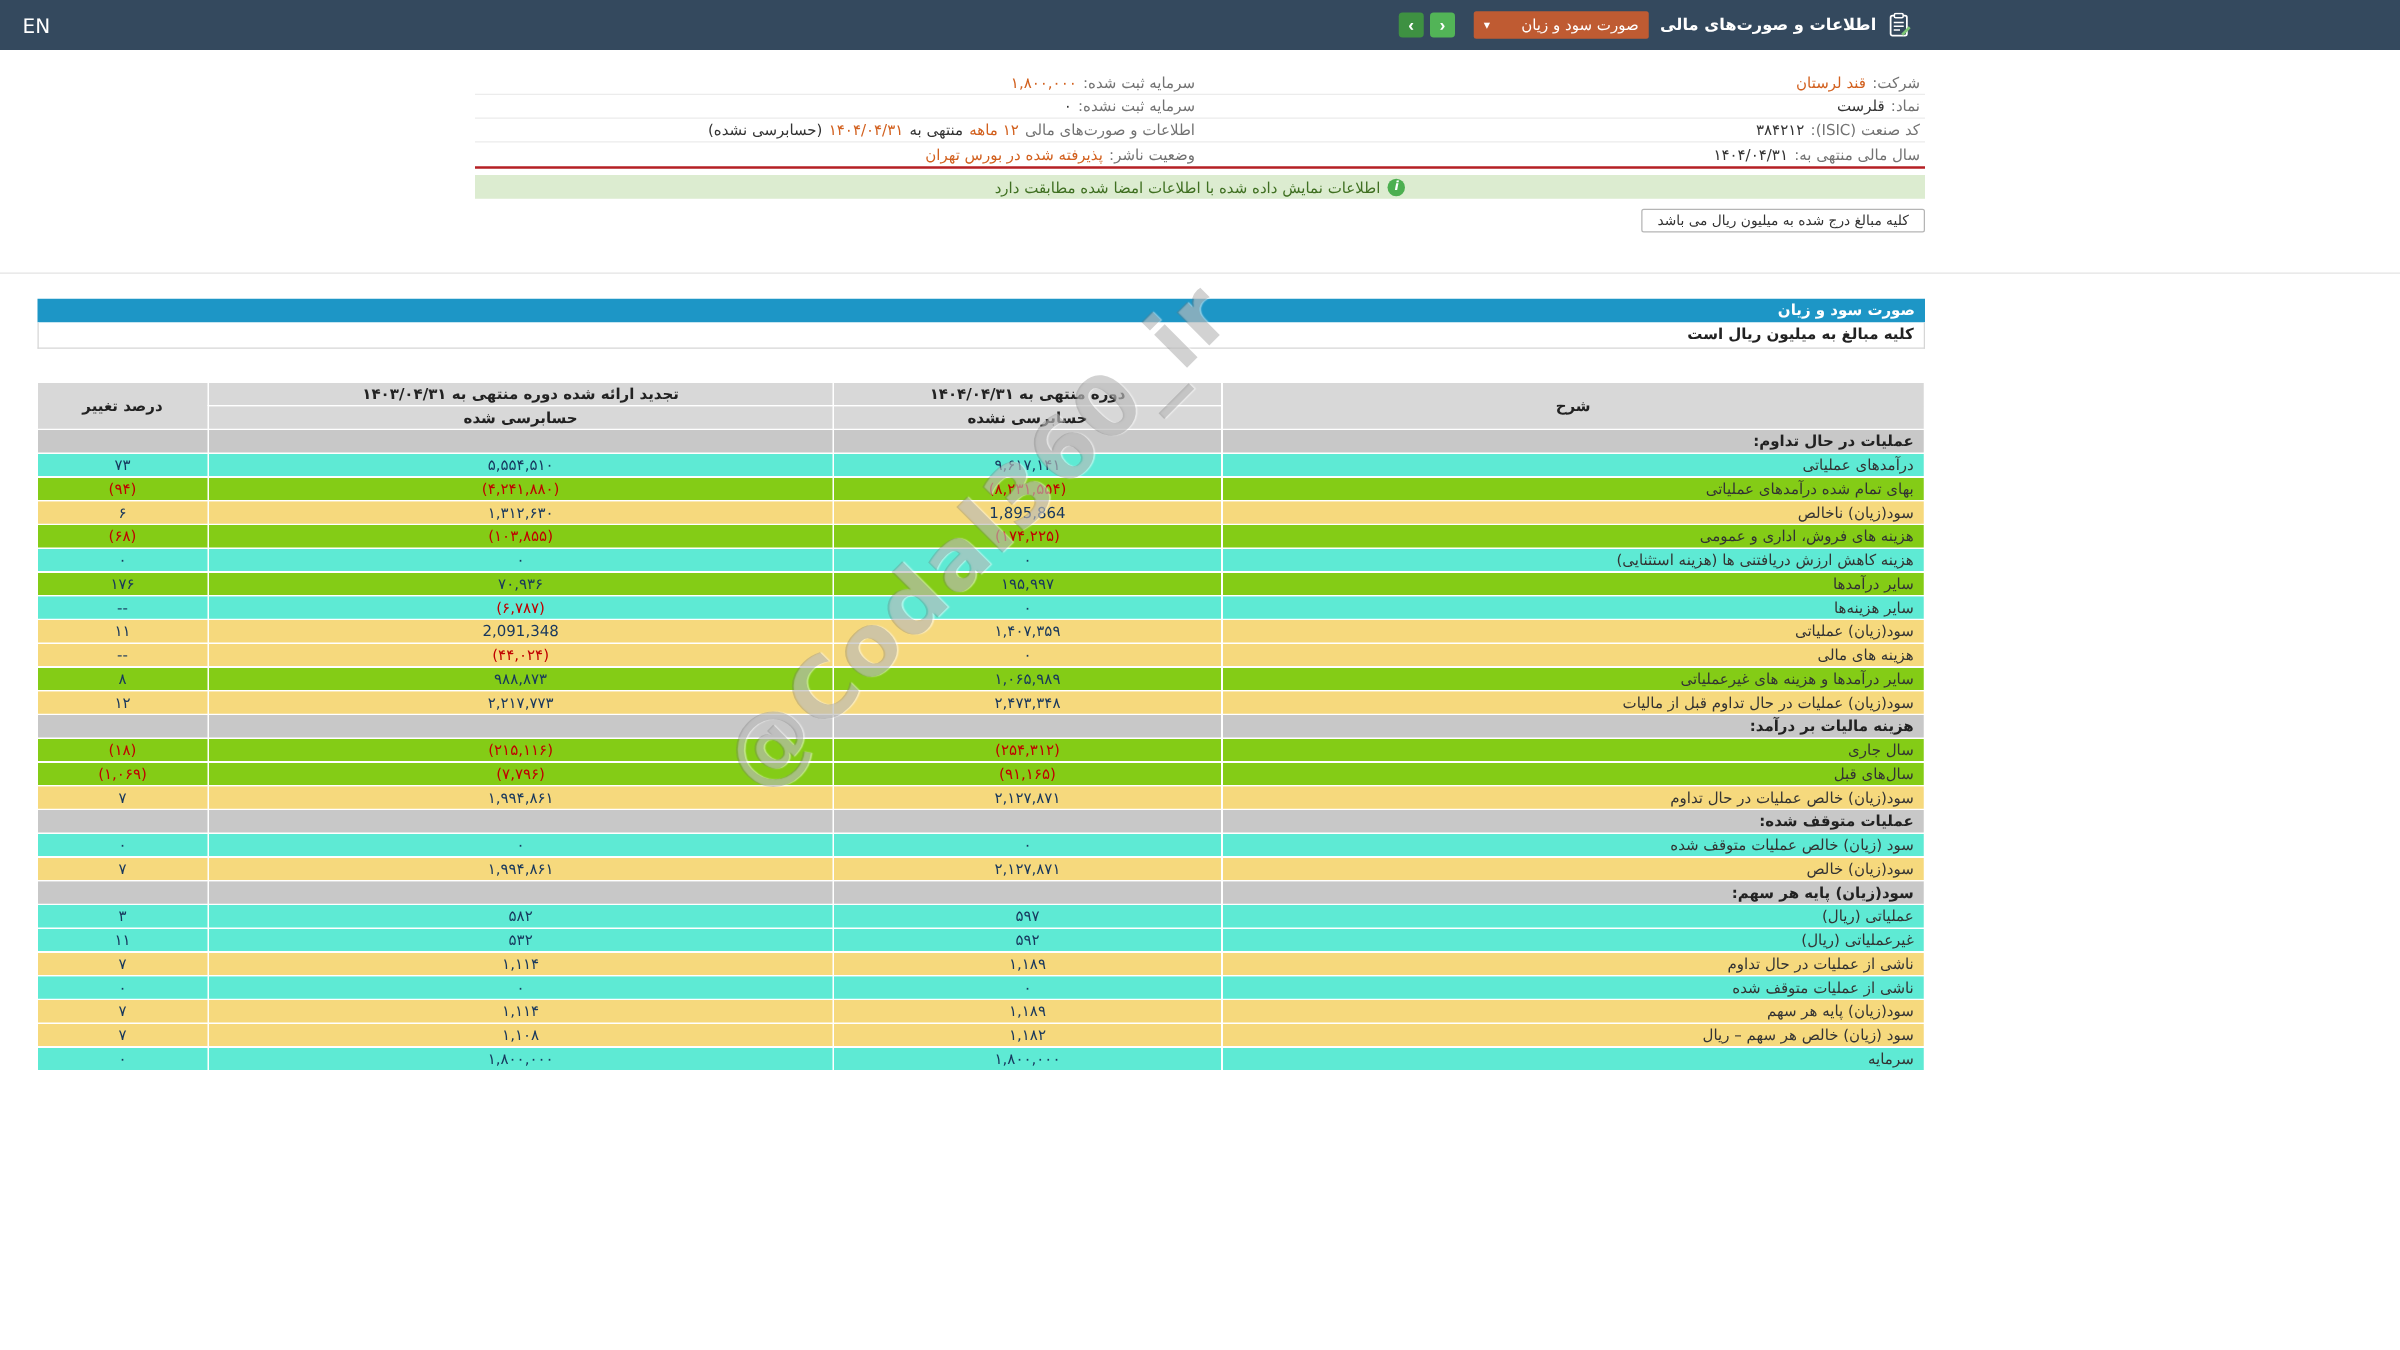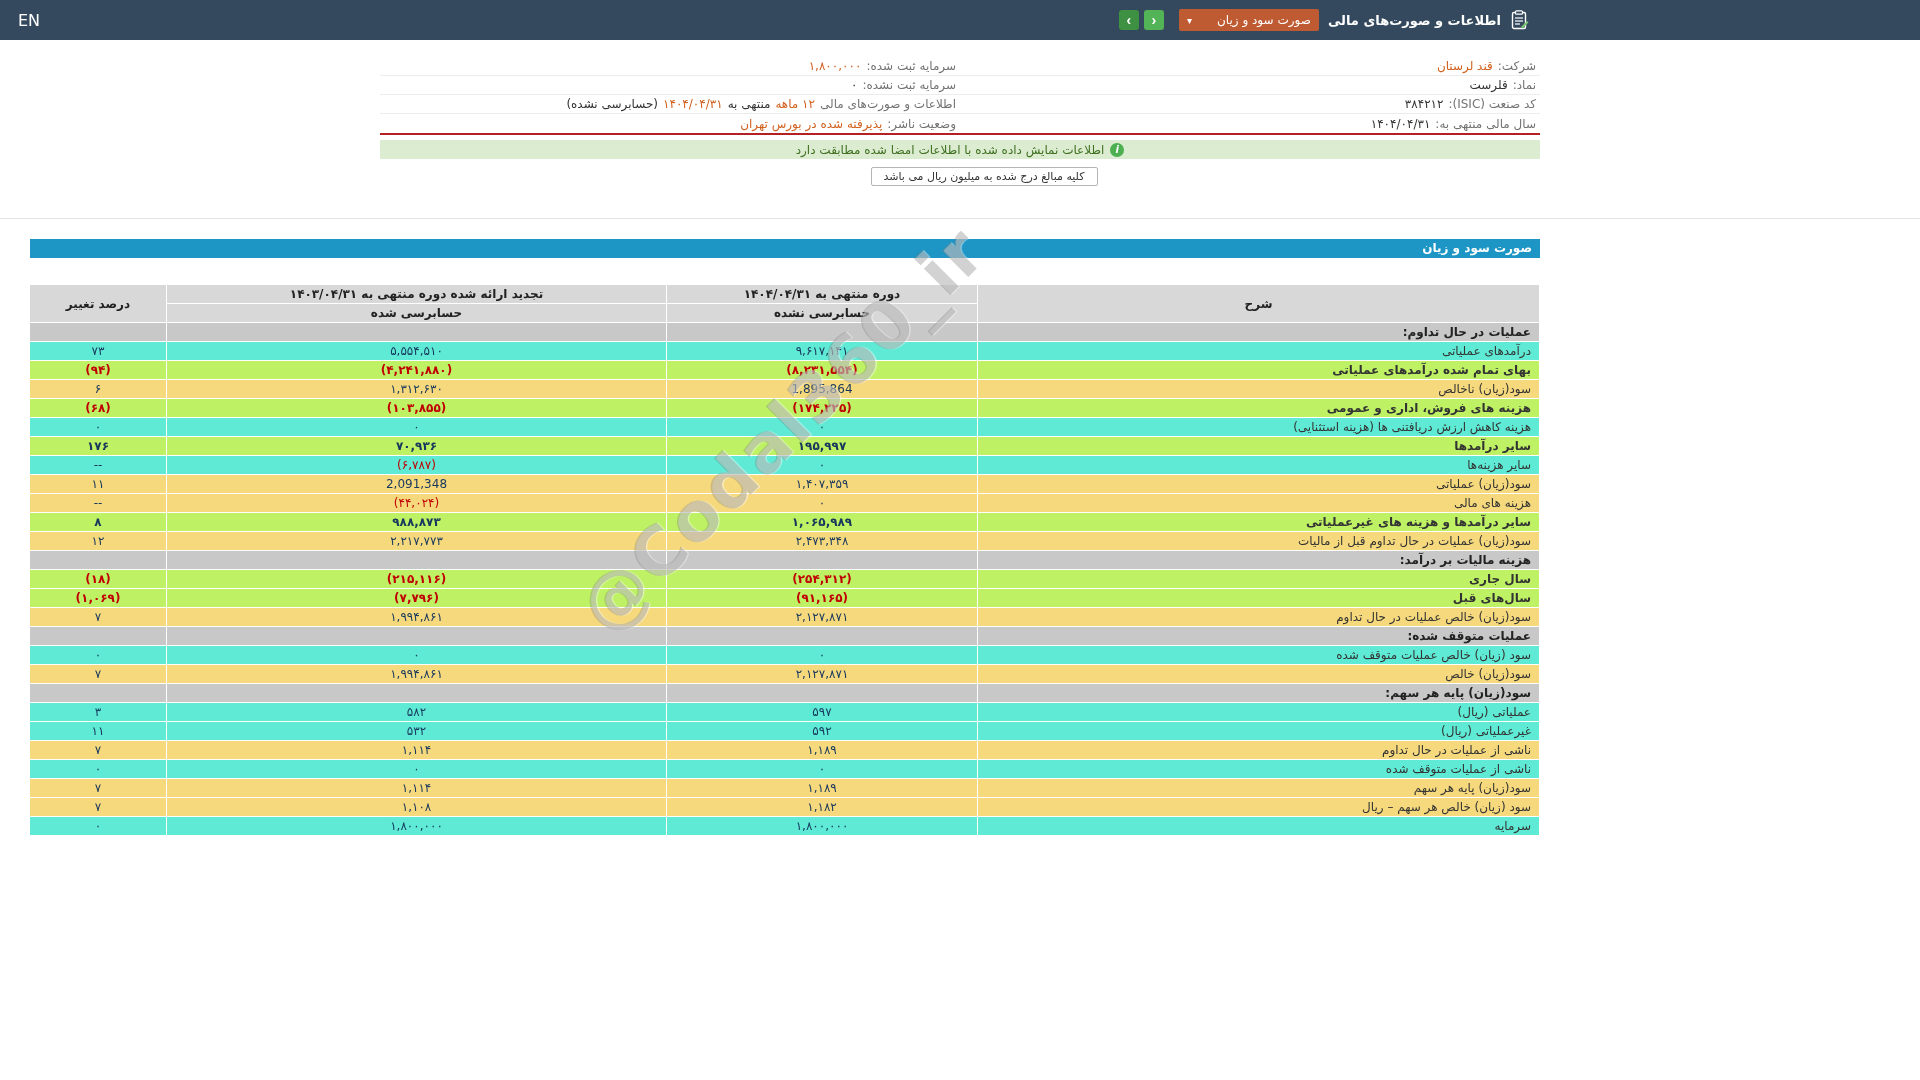--- a/index.html
+++ b/index.html
@@ -58,21 +58,21 @@
     display:flex; align-items:center; justify-content:center; gap:6px;
     color:#3f6f21; font-size:12px;
   }
   .info-badge {
     width:14px; height:14px; border-radius:50%; background:#4caf50;
     color:#fff; font-size:10px; font-weight:bold; font-style:italic;
     display:flex; align-items:center; justify-content:center; flex:0 0 auto;
   }
 
   
-  .units-row { margin:8px 380px 0 380px; display:flex; justify-content:center;padding-left:48px; }
+  .units-row { margin:8px 380px 0 380px; display:flex; justify-content:flex-start;padding-left:48px; }
   .units-tab {
     border:1px solid #b5b5b5; border-radius:2px; background:#fff;
     font-size:11px; color:#333; padding:2px 12px; white-space:nowrap;
   }
 
   .divider { margin-top:32px; border-top:1px solid #e3e3e3; }
 
   
   .statement { margin:20px 380px 0 30px; width:1510px; }
   .stmt-title {
@@ -95,21 +95,21 @@
     border:1px solid #fff; height:19px; padding:0 8px;
     overflow:hidden; white-space:nowrap;
   }
   td.desc { text-align:right; color:#333; }
   td.num { text-align:center; direction:ltr; color:#17375d; }
   td.num.neg { color:#c00000; }
   tr.section td { background:#c8c8c8; }
   tr.section td.desc { font-weight:bold; color:#222; }
   tr.blue td { background:#5eead4; }
   tr.yellow td { background:#f6d97d; }
-  tr.white td { background:#bef264;font-weight:bold; }
+  tr.white td { background:#84cc16; }
 
   
   .watermark {
     position:absolute; left:782px; top:430px;
     transform:translate(-50%,-50%) rotate(-45deg);
     font-size:68px; font-weight:bold; letter-spacing:2px;
     color:rgba(105,105,105,0.30);
     pointer-events:none; z-index:10; white-space:nowrap; direction:ltr;
     text-shadow:1px 1px 1px rgba(255,255,255,0.5);
   }
@@ -190,20 +190,21 @@
   </div>
 
   <div class="units-row">
     <span class="units-tab">کلیه مبالغ درج شده به میلیون ریال می باشد</span>
   </div>
 
   <div class="divider"></div>
 
   <section class="statement">
     <div class="stmt-title">صورت سود و زیان</div>
+    <div class="stmt-note">کلیه مبالغ به میلیون ریال است</div>
 
     <div class="table-wrap">
       <table>
         <colgroup>
           <col style="width:562px">
             <col style="width:311px">
             <col style="width:500px">
             <col style="width:137px">
         </colgroup>
         <thead>

